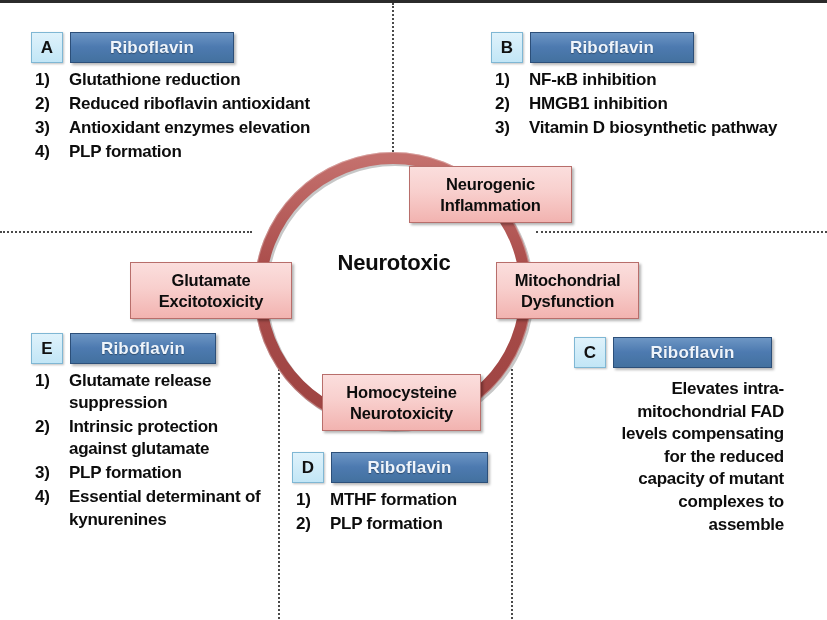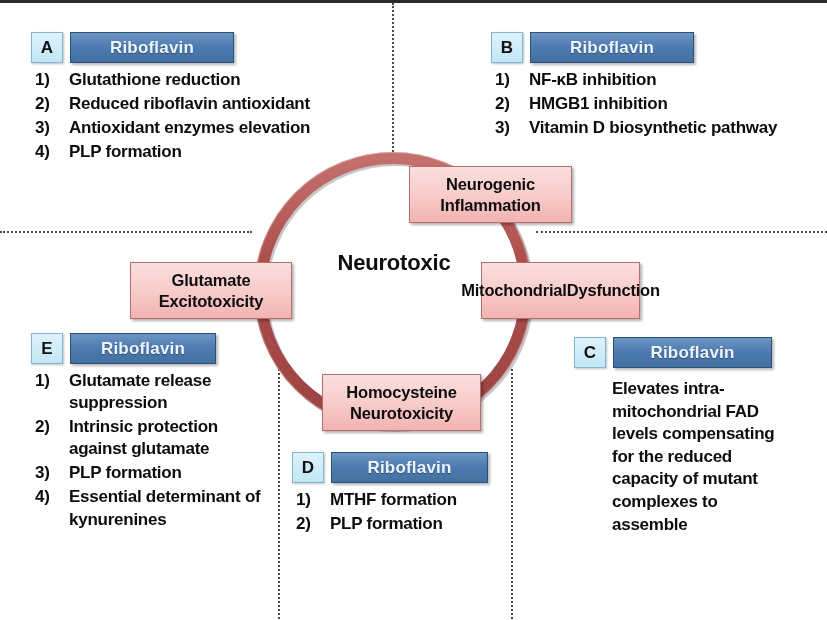--- a/index.html
+++ b/index.html
@@ -138,20 +138,21 @@
     top: 0;
   }
 
   .panel-para {
     margin: 10px 0 0 38px;
     color: #0d0d0d;
     font-size: 17px;
     font-weight: bold;
     line-height: 1.33;
     letter-spacing: -0.25px;
+    text-align: right;
   }
 </style>
 </head>
 <body>
 
 <div id="figure">
 
   <div class="divider-h" style="left:0px; top:228px; width:252px;"></div>
   <div class="divider-h" style="left:536px; top:228px; width:291px;"></div>
   <div class="divider-v" style="left:392px; top:0px; height:156px;"></div>
@@ -176,21 +177,21 @@
   <div class="cycle-title">
     <div>Neurotoxic</div>
   </div>
 
 
   <div class="node" style="left:409px; top:163px; width:163px; height:57px; flex-direction:column;">
     <span>Neurogenic</span>
     <span>Inflammation</span>
   </div>
 
-  <div class="node" style="left:481px; top:259px; width:159px; height:57px; ">
+  <div class="node" style="left:496px; top:259px; width:143px; height:57px; flex-direction:column;">
     <span>Mitochondrial</span>
     <span>Dysfunction</span>
   </div>
 
   <div class="node" style="left:322px; top:371px; width:159px; height:57px; flex-direction:column;">
     <span>Homocysteine</span>
     <span>Neurotoxicity</span>
   </div>
 
   <div class="node" style="left:130px; top:259px; width:162px; height:57px; flex-direction:column;">

